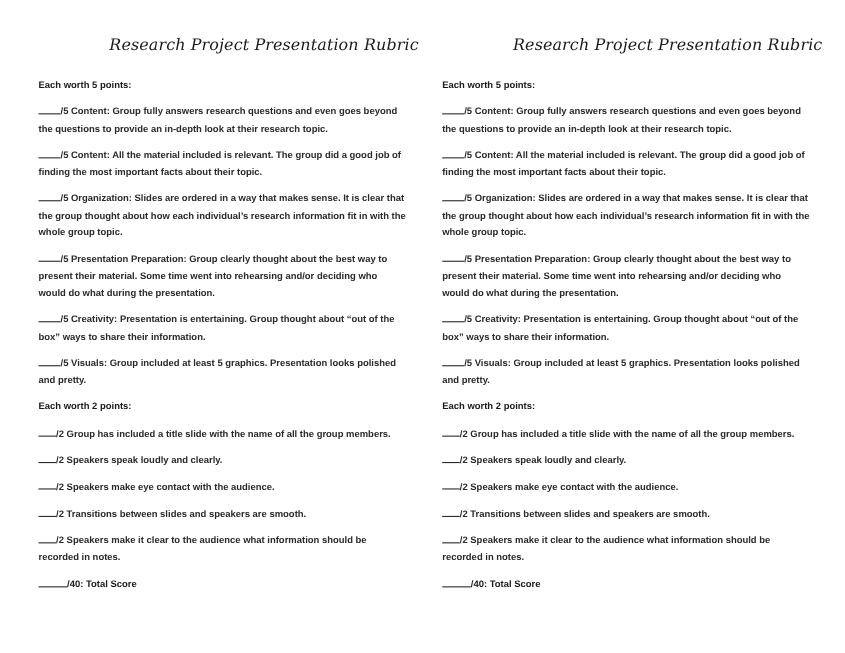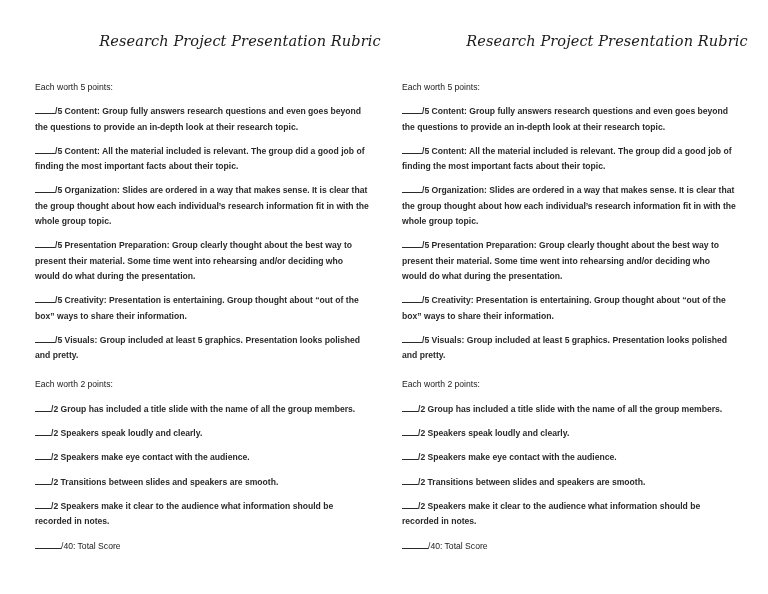--- a/index.html
+++ b/index.html
@@ -38,39 +38,39 @@
     }
     .content {
       position: absolute;
       top: 66px;
       left: 35px;
       width: 335px;
       font-size: 8.6px;
       line-height: 15.3px;
     }
     .section-heading {
-      font-weight: normal;
-      margin: 14px 0 9px 0;
+      font-weight: bold;
+      margin: 4px 0 9px 0;
       color: #1a1a1a;
     }
     .item {
       margin: 0 0 9px 0;
       font-weight: bold;
     }
     .blank {
       display: inline-block;
       border-bottom: 1px solid #2a2a2a;
       height: 9px;
       vertical-align: baseline;
     }
     .blank.w5 { width: 20px; }
     .blank.w2 { width: 16px; }
     .blank.w40 { width: 26px; }
     .total {
-      font-weight: normal;
+      font-weight: bold;
       color: #1a1a1a;
     }
   </style>
 </head>
 <body>
 
 <div class="page left">
   <div class="title">Research Project Presentation Rubric</div>
   <div class="content">
     <div class="section-heading">Each worth 5 points:</div>

